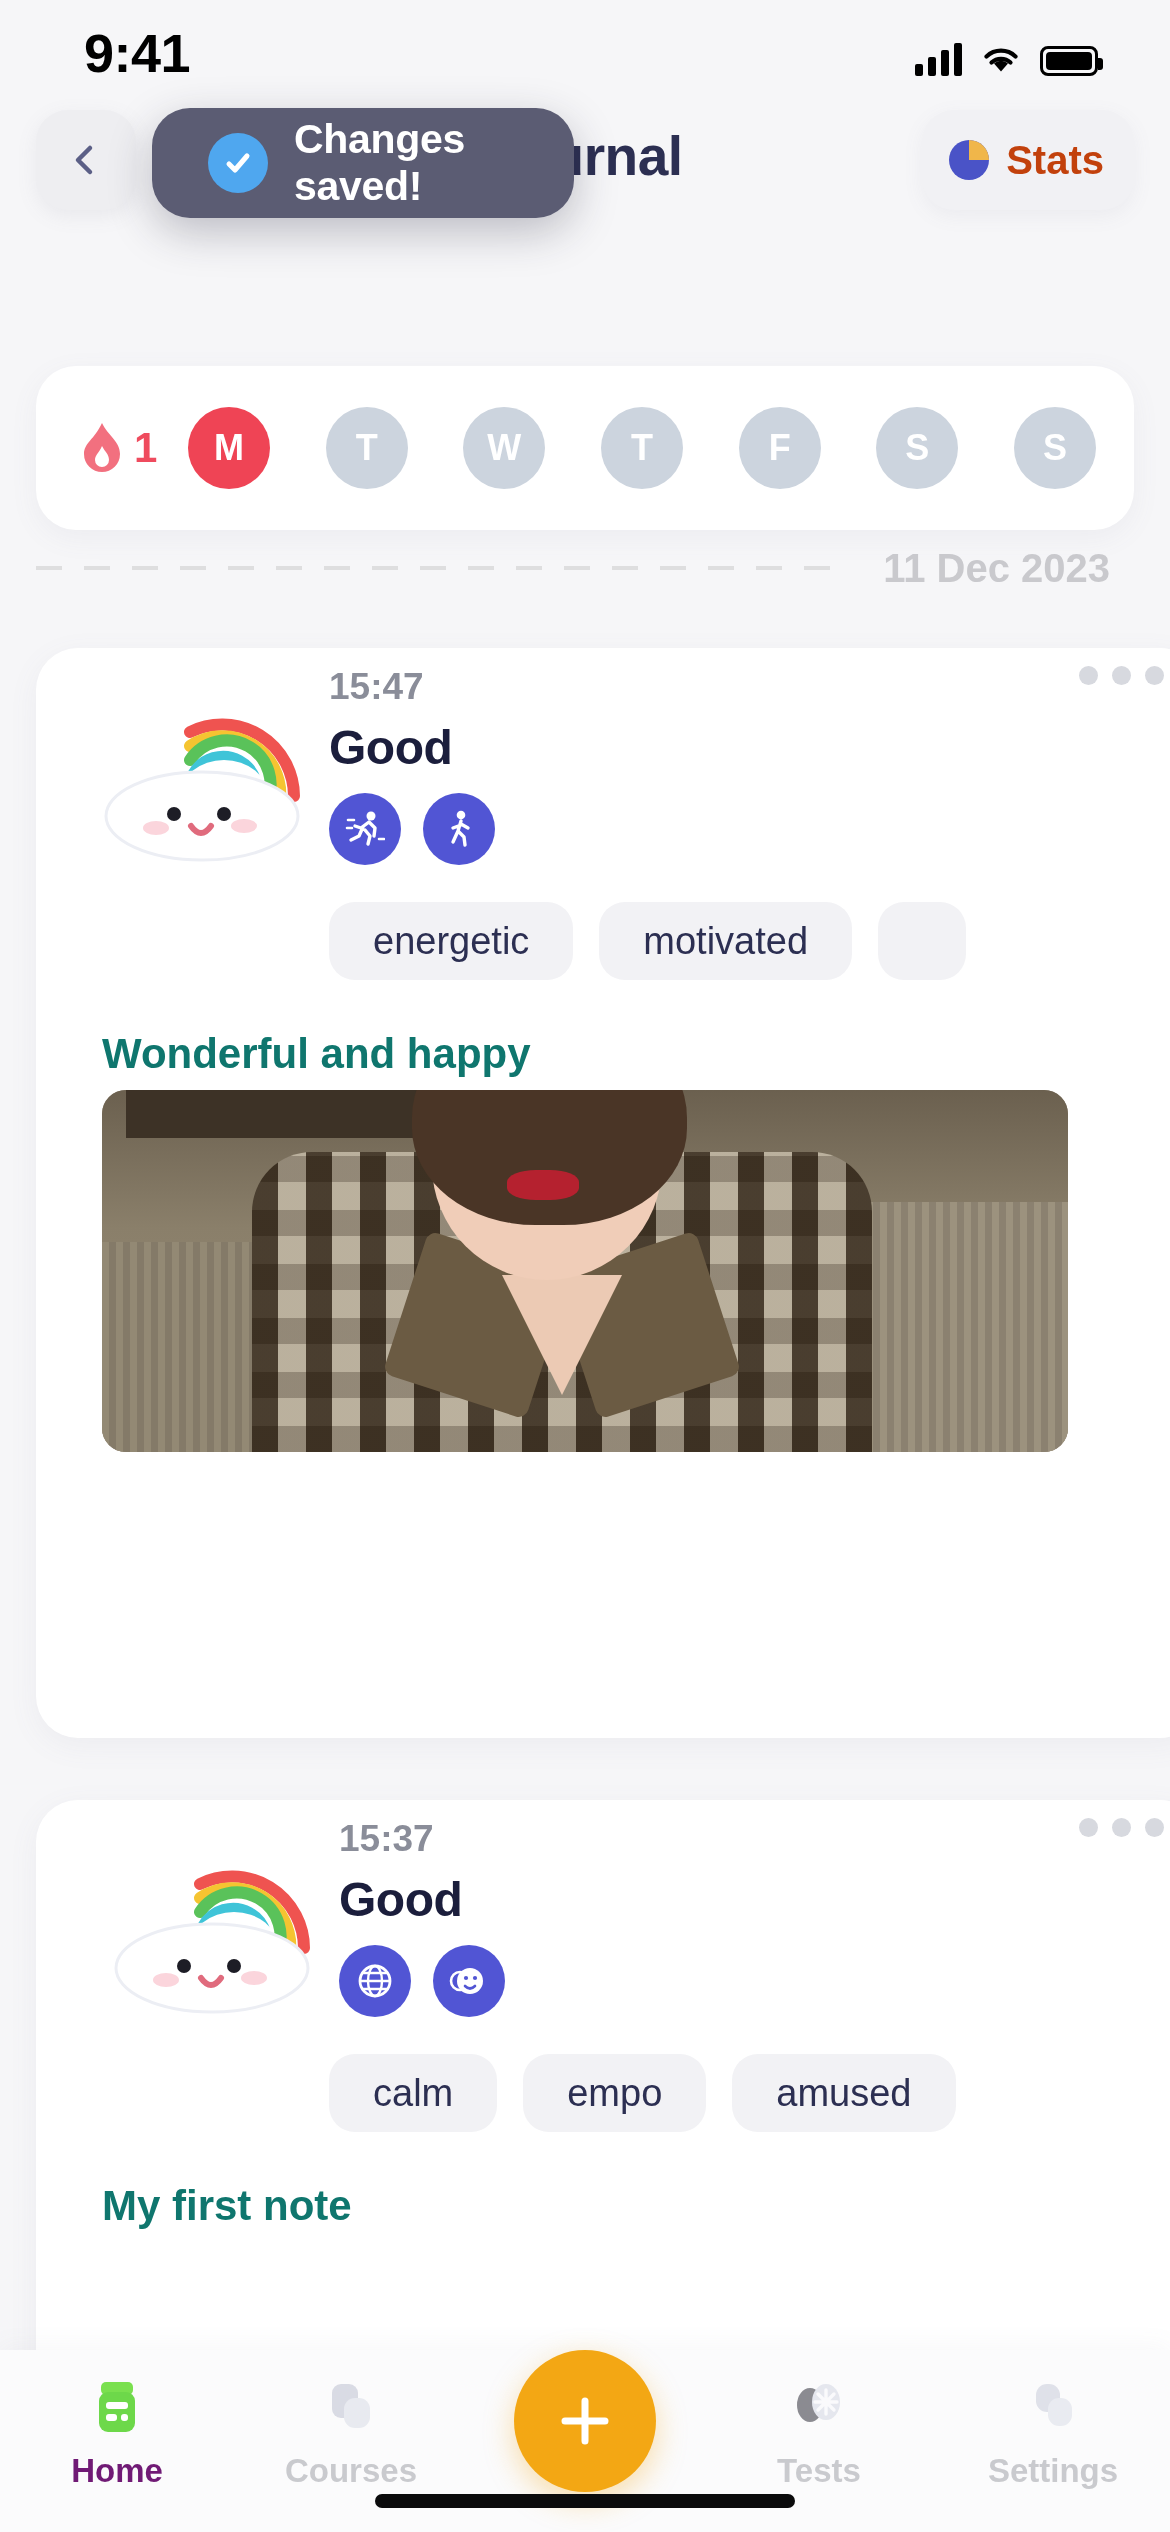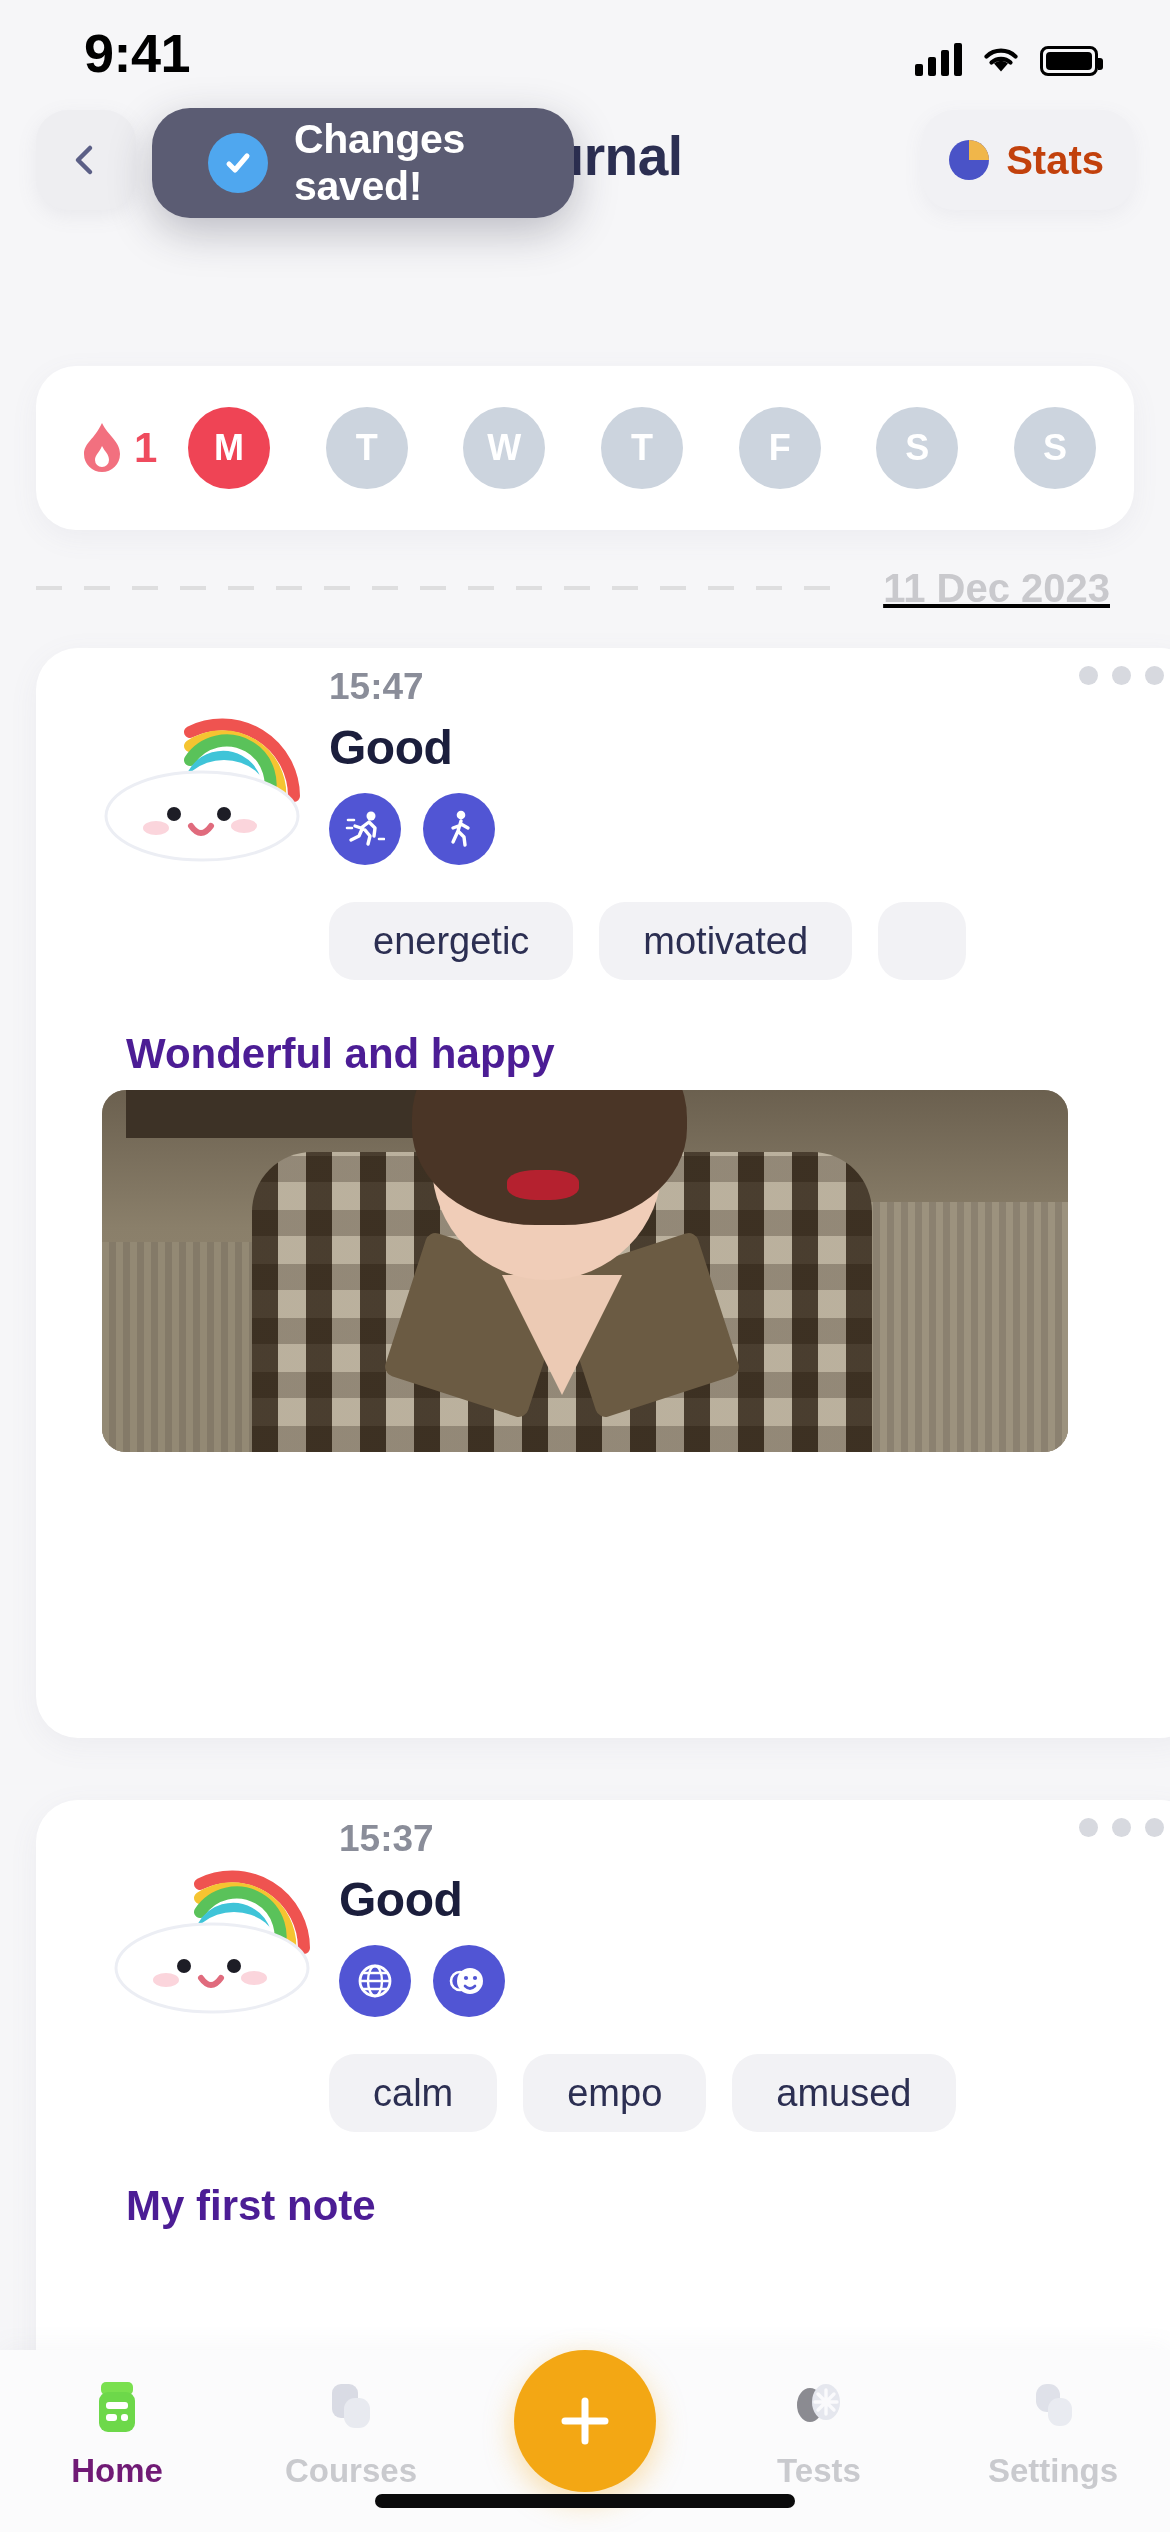--- a/index.html
+++ b/index.html
@@ -77,21 +77,21 @@
   .streak .num { font-size:42px; font-weight:700; color:#ef4b5e; }
   .days { display:flex; align-items:center; gap:0; flex:1; justify-content:space-between; padding-right:8px; }
   .day {
     width:82px; height:82px; border-radius:50%;
     display:flex; align-items:center; justify-content:center;
     font-size:36px; font-weight:700; color:#fff; background:#ccd4de;
   }
   .day.active { background:#ef4455; }
 
   
-  .datedivider { position:absolute; left:36px; top:560px; width:1098px; height:56px; display:flex; align-items:center; gap:39px;text-decoration:underline; }
+  .datedivider { position:absolute; left:36px; top:540px; width:1098px; height:56px; display:flex; align-items:center; gap:39px; }
   .datedivider .dash { flex:1; height:4px; background-image:repeating-linear-gradient(to right,#dededf 0 26px, transparent 26px 48px); }
   .datedivider .dtxt { font-size:40px; font-weight:600; color:#c9c9cd; padding-right:24px; }
 
   
   .entry {
     position:absolute; left:36px; width:1166px; background:#fff; border-radius:42px;
     box-shadow:0 8px 30px rgba(120,120,140,.07); overflow:hidden;
   }
   .entry.one { top:648px; height:1090px; }
   .entry.two { top:1800px; height:620px;padding-left:10px; }
@@ -110,21 +110,21 @@
   .act svg { width:40px; height:40px; }
 
   .tags { position:absolute; left:293px; display:flex; gap:26px; }
   .entry.one .tags { top:254px; }
   .entry.two .tags { top:254px; }
   .tag {
     height:78px; padding:0 44px; background:#f2f2f5; border-radius:26px;
     display:flex; align-items:center; font-size:38px; font-weight:500; color:#2c2f52; white-space:nowrap;
   }
 
-  .entry-note { position:absolute; left:66px; font-size:42px; font-weight:600; color:#4c1d95;margin-left:24px; }
+  .entry-note { position:absolute; left:66px; font-size:42px; font-weight:600; color:#0f766e; }
   .entry.one .entry-note { top:382px; }
   .entry.two .entry-note { top:382px; }
 
   .photo {
     position:absolute; left:66px; top:442px; width:966px; height:362px;
     border-radius:24px; overflow:hidden; background:#8c7f6c;
   }
   .ph-wall { position:absolute; inset:0; background:linear-gradient(180deg,#6b604f 0%,#8a7f6a 38%,#9a8e79 100%); }
   .ph-frame { position:absolute; left:24px; top:0; width:520px; height:48px; background:#3d3226; }
   .ph-sofa { position:absolute; right:0; bottom:0; width:300px; height:250px; background:repeating-linear-gradient(90deg,#9c927e 0 7px,#8b8170 7px 14px); border-radius:40px 0 0 0; }

